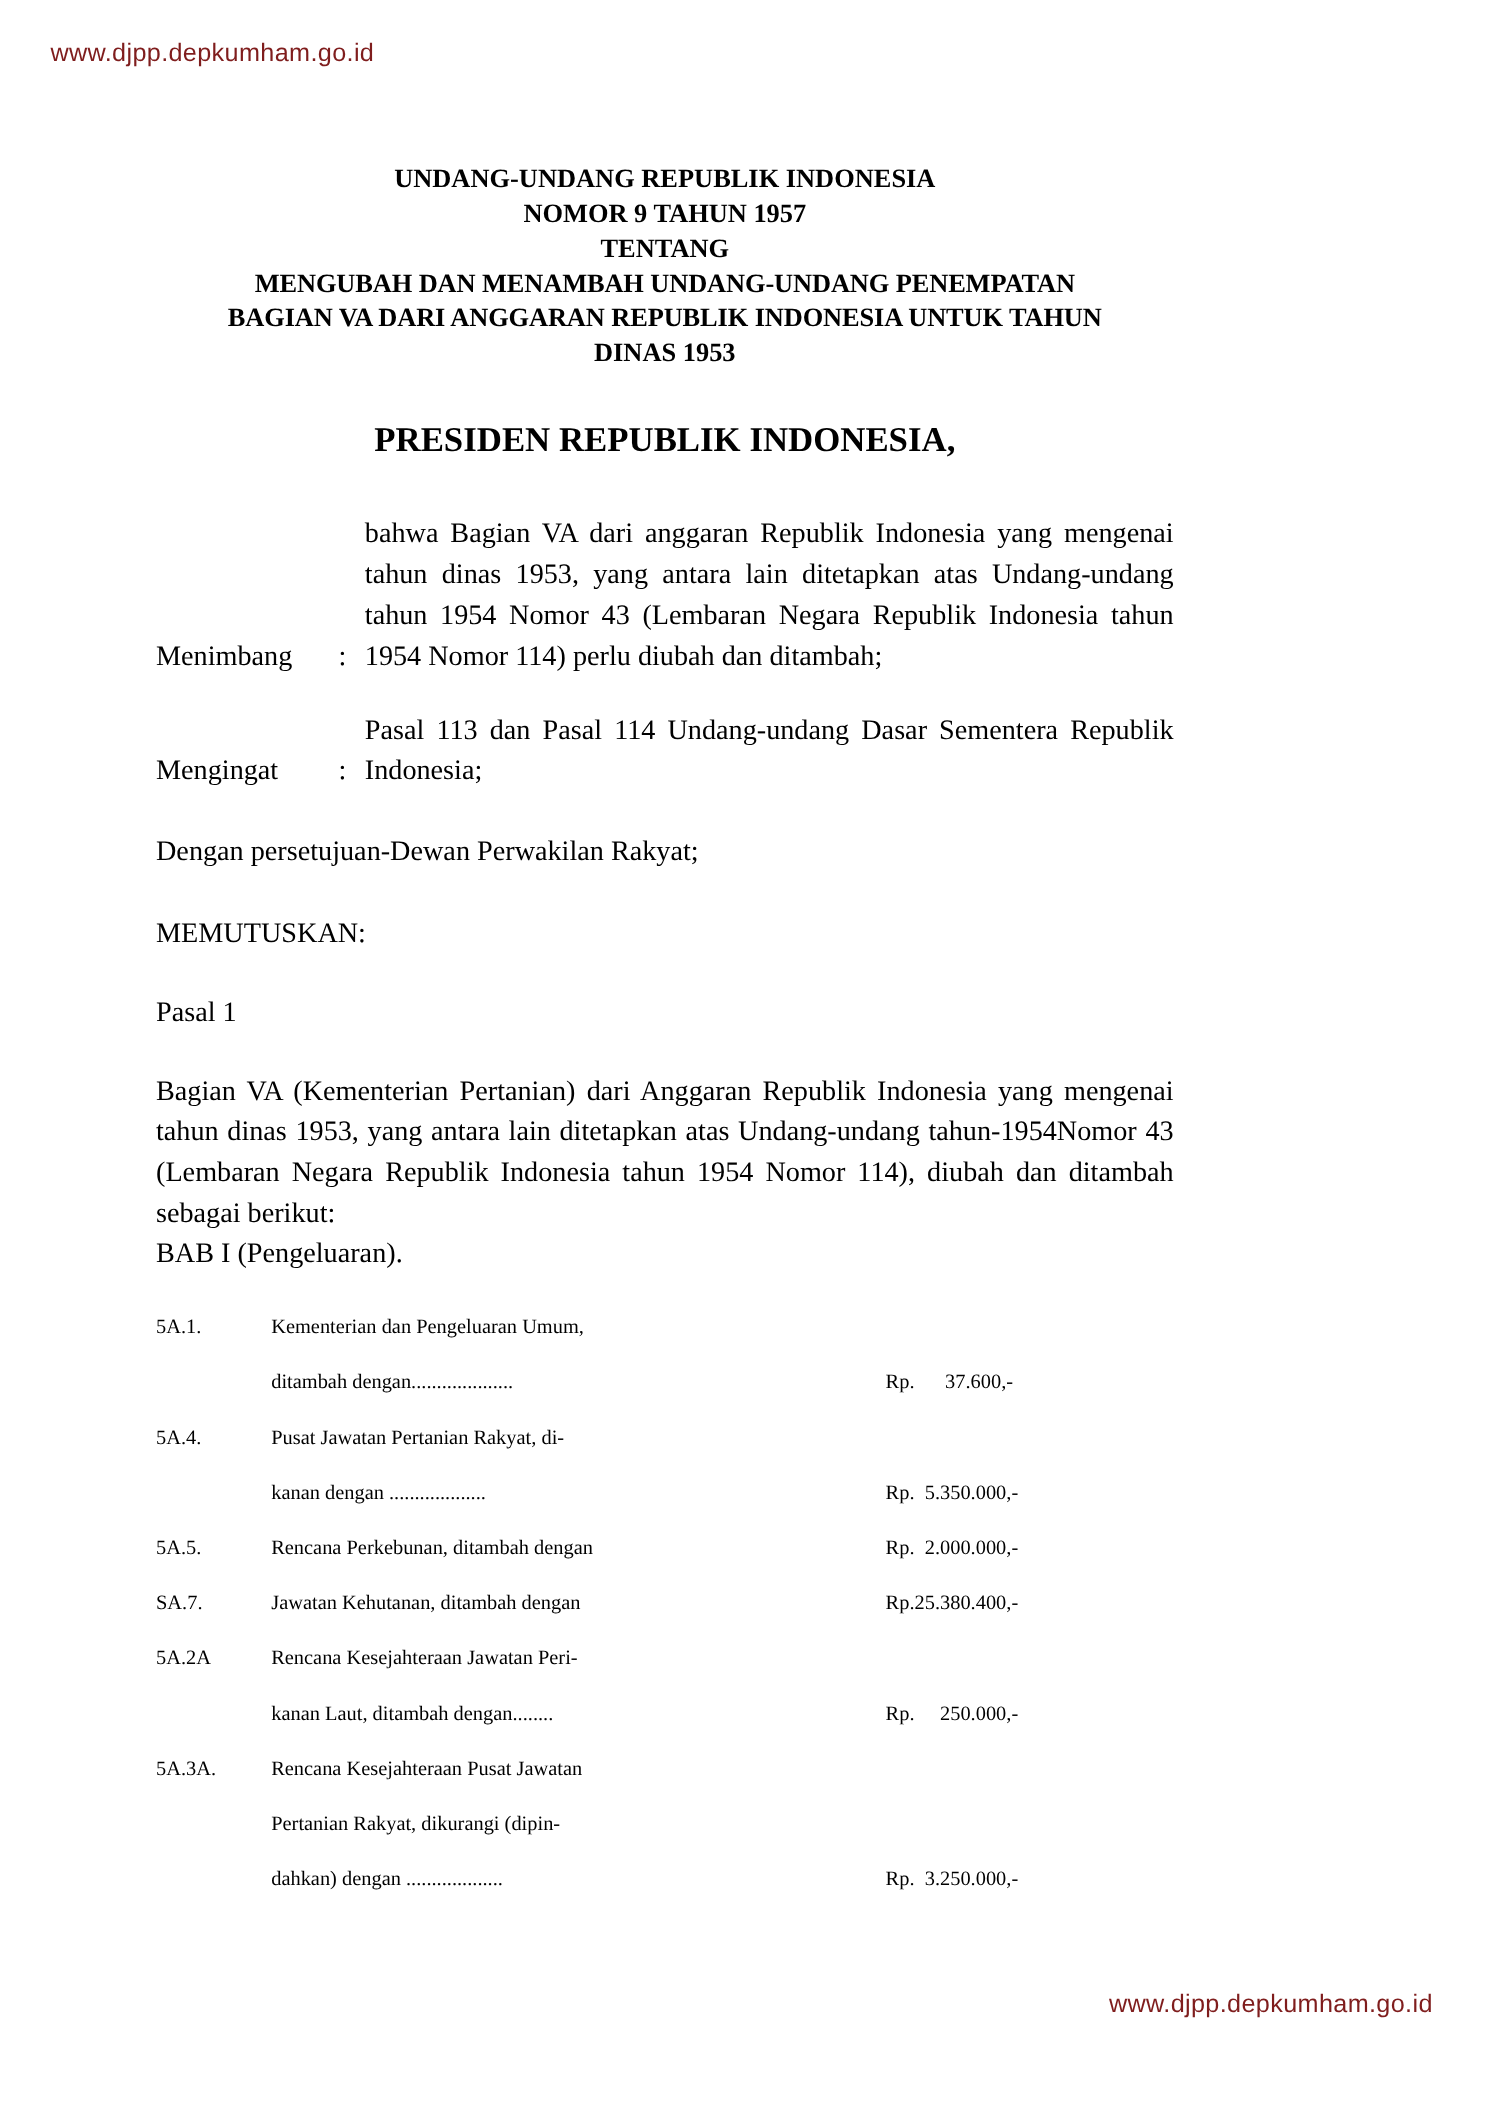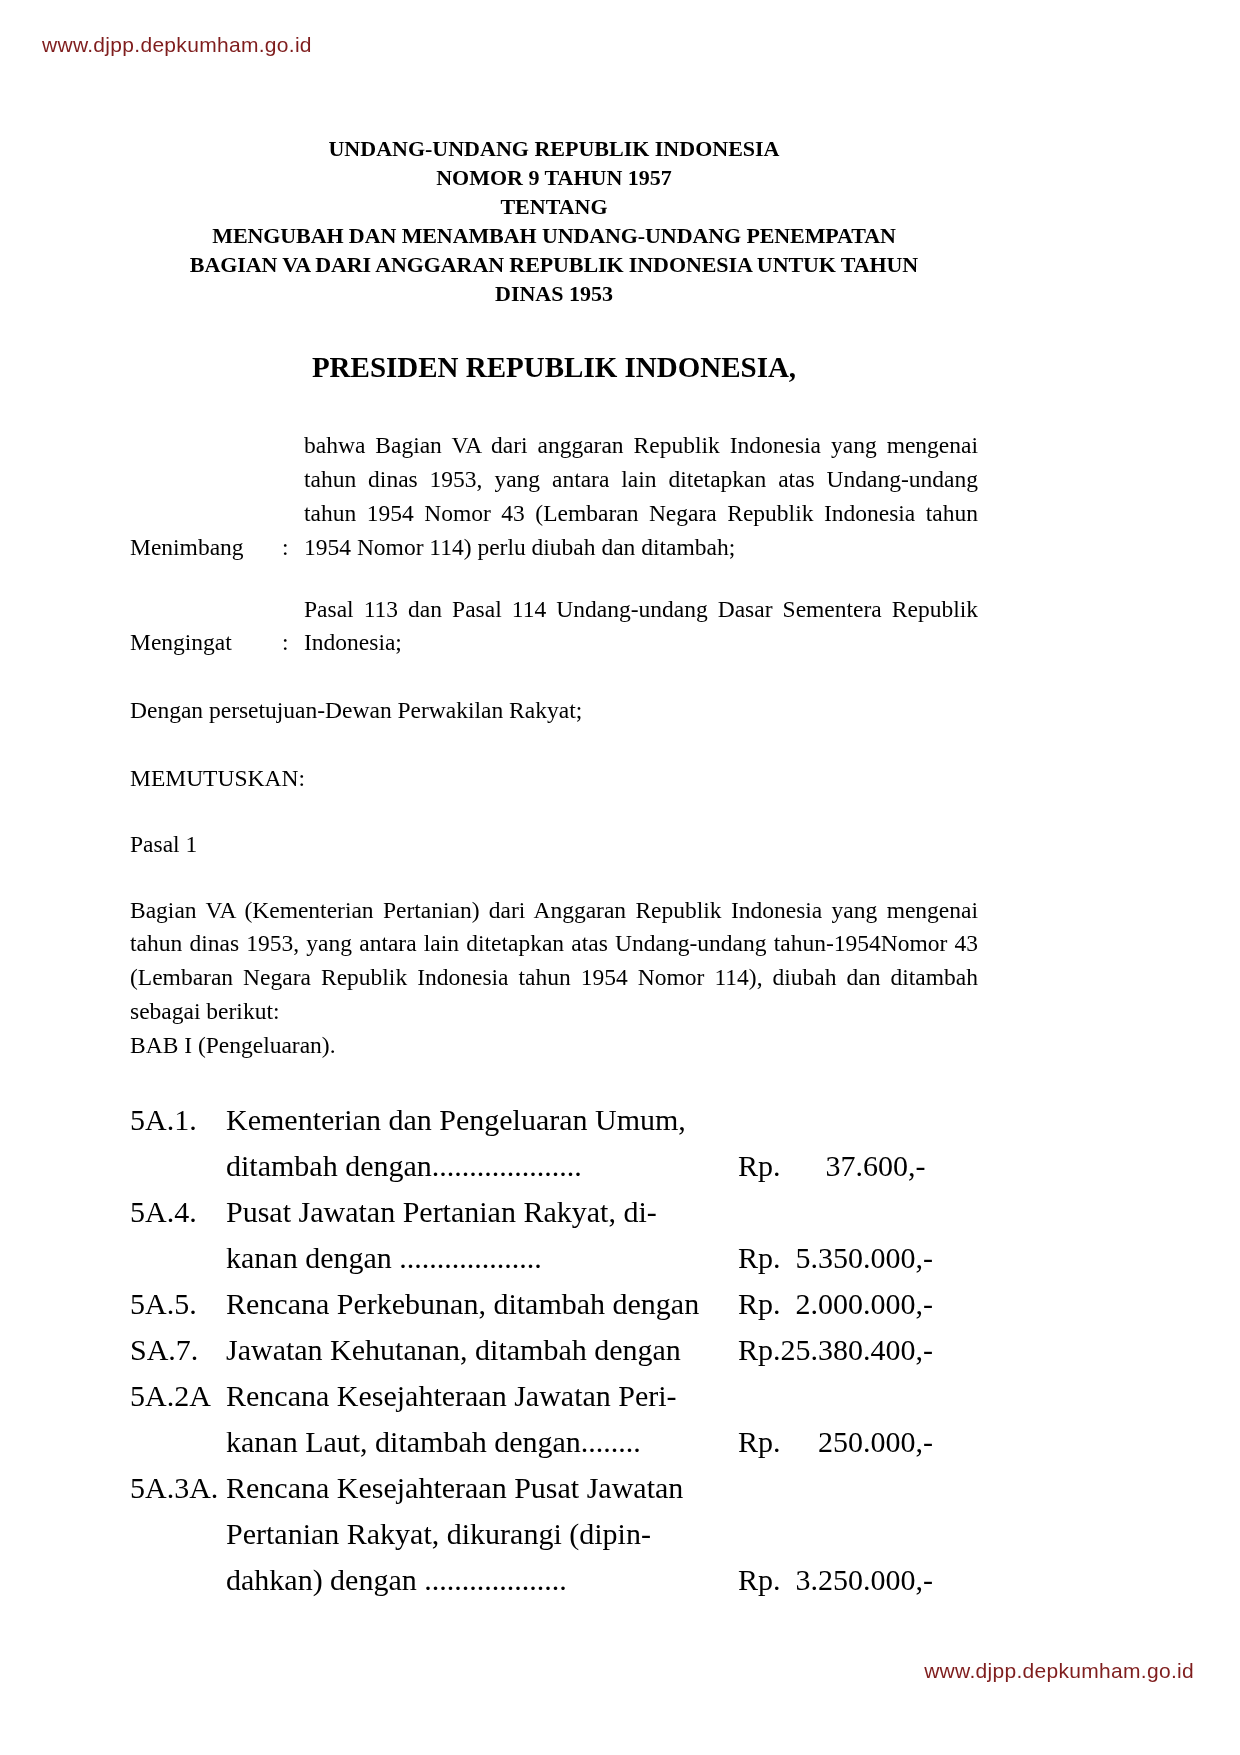--- a/index.html
+++ b/index.html
@@ -102,22 +102,22 @@
   .memutuskan { margin-top: 34px; }
   .pasal-heading { margin-top: 32px; }
   .bab-heading { }
 
   
   .budget-list {
     margin-top: 34px;
   }
   .budget-row {
     display: flex;
-    align-items: center;
-    font-size: 30px;
+    align-items: flex-start;
+    font-size: 17px;
     line-height: 1.0;
     height: 46px;
   }
   .b-code {
     width: 96px;
     flex: 0 0 96px;
     white-space: nowrap;
   }
   .b-desc {
     width: 512px;

